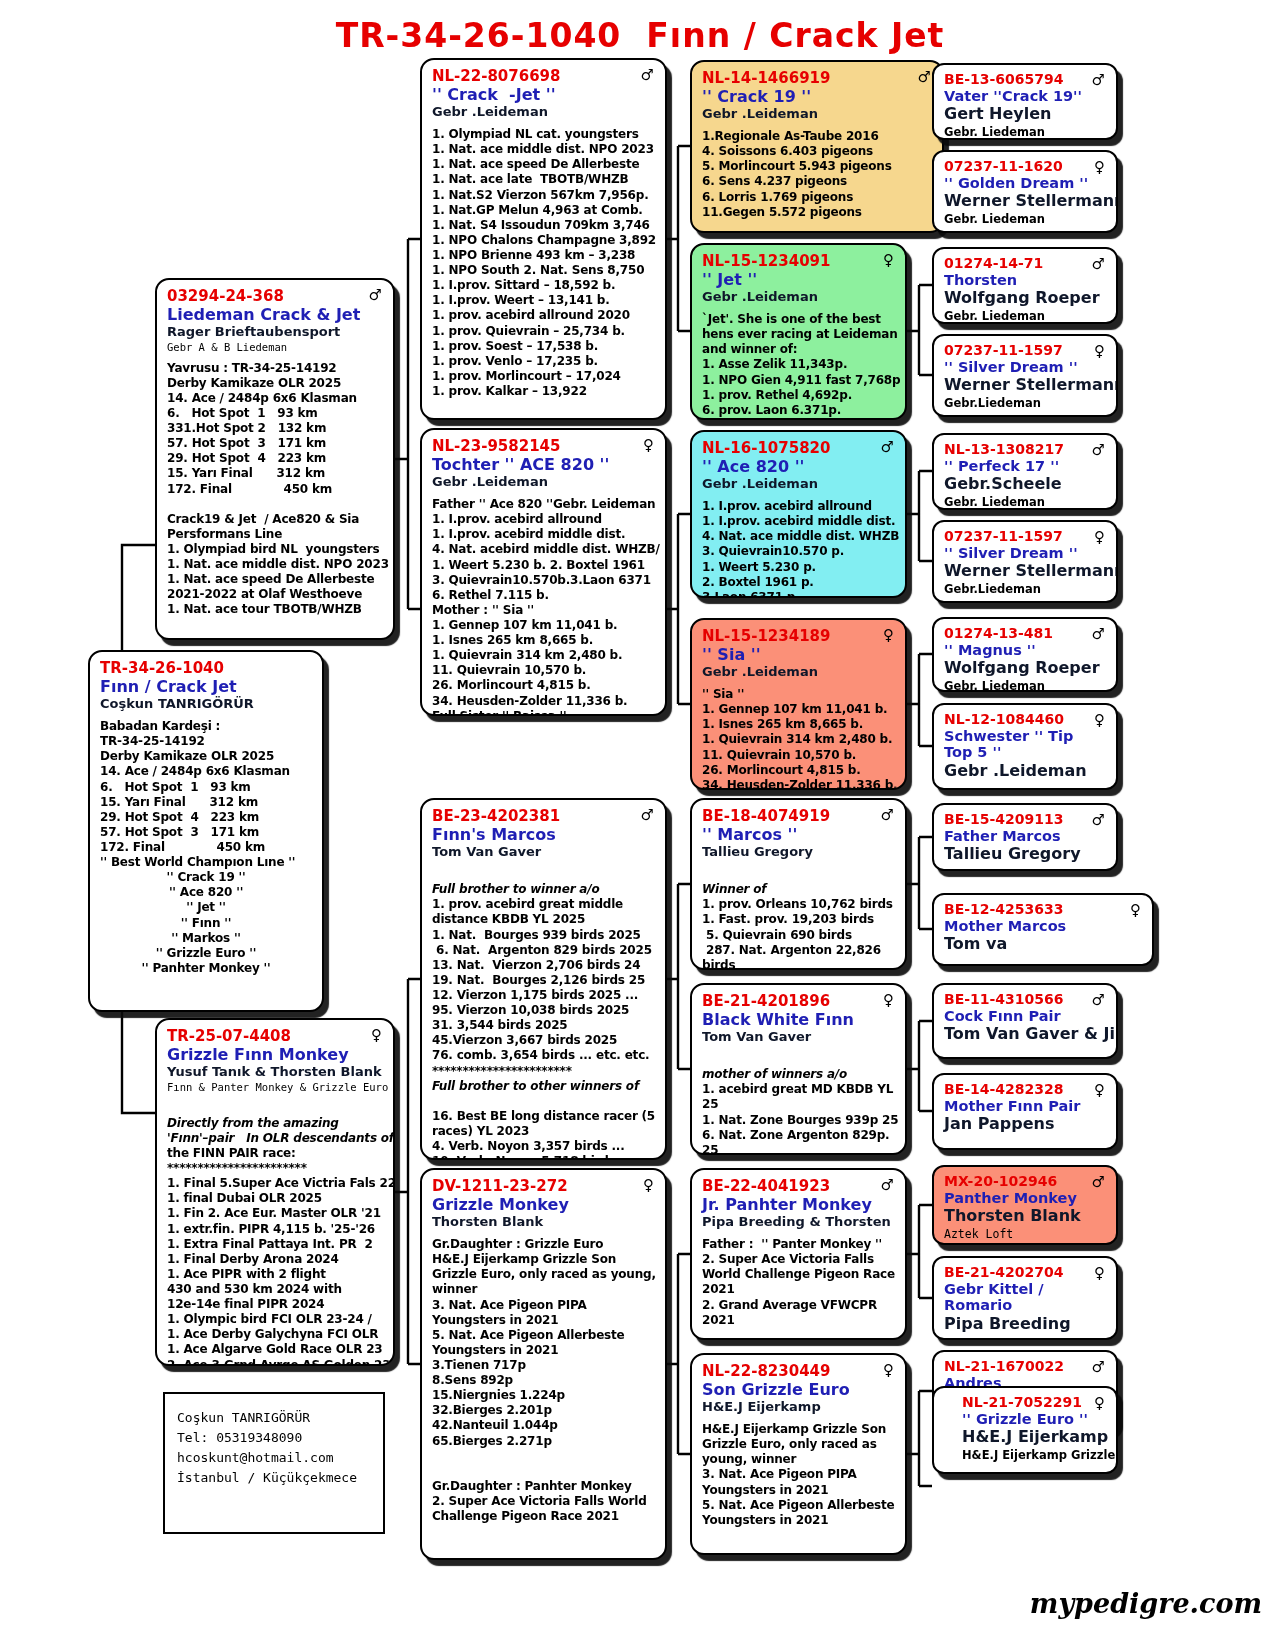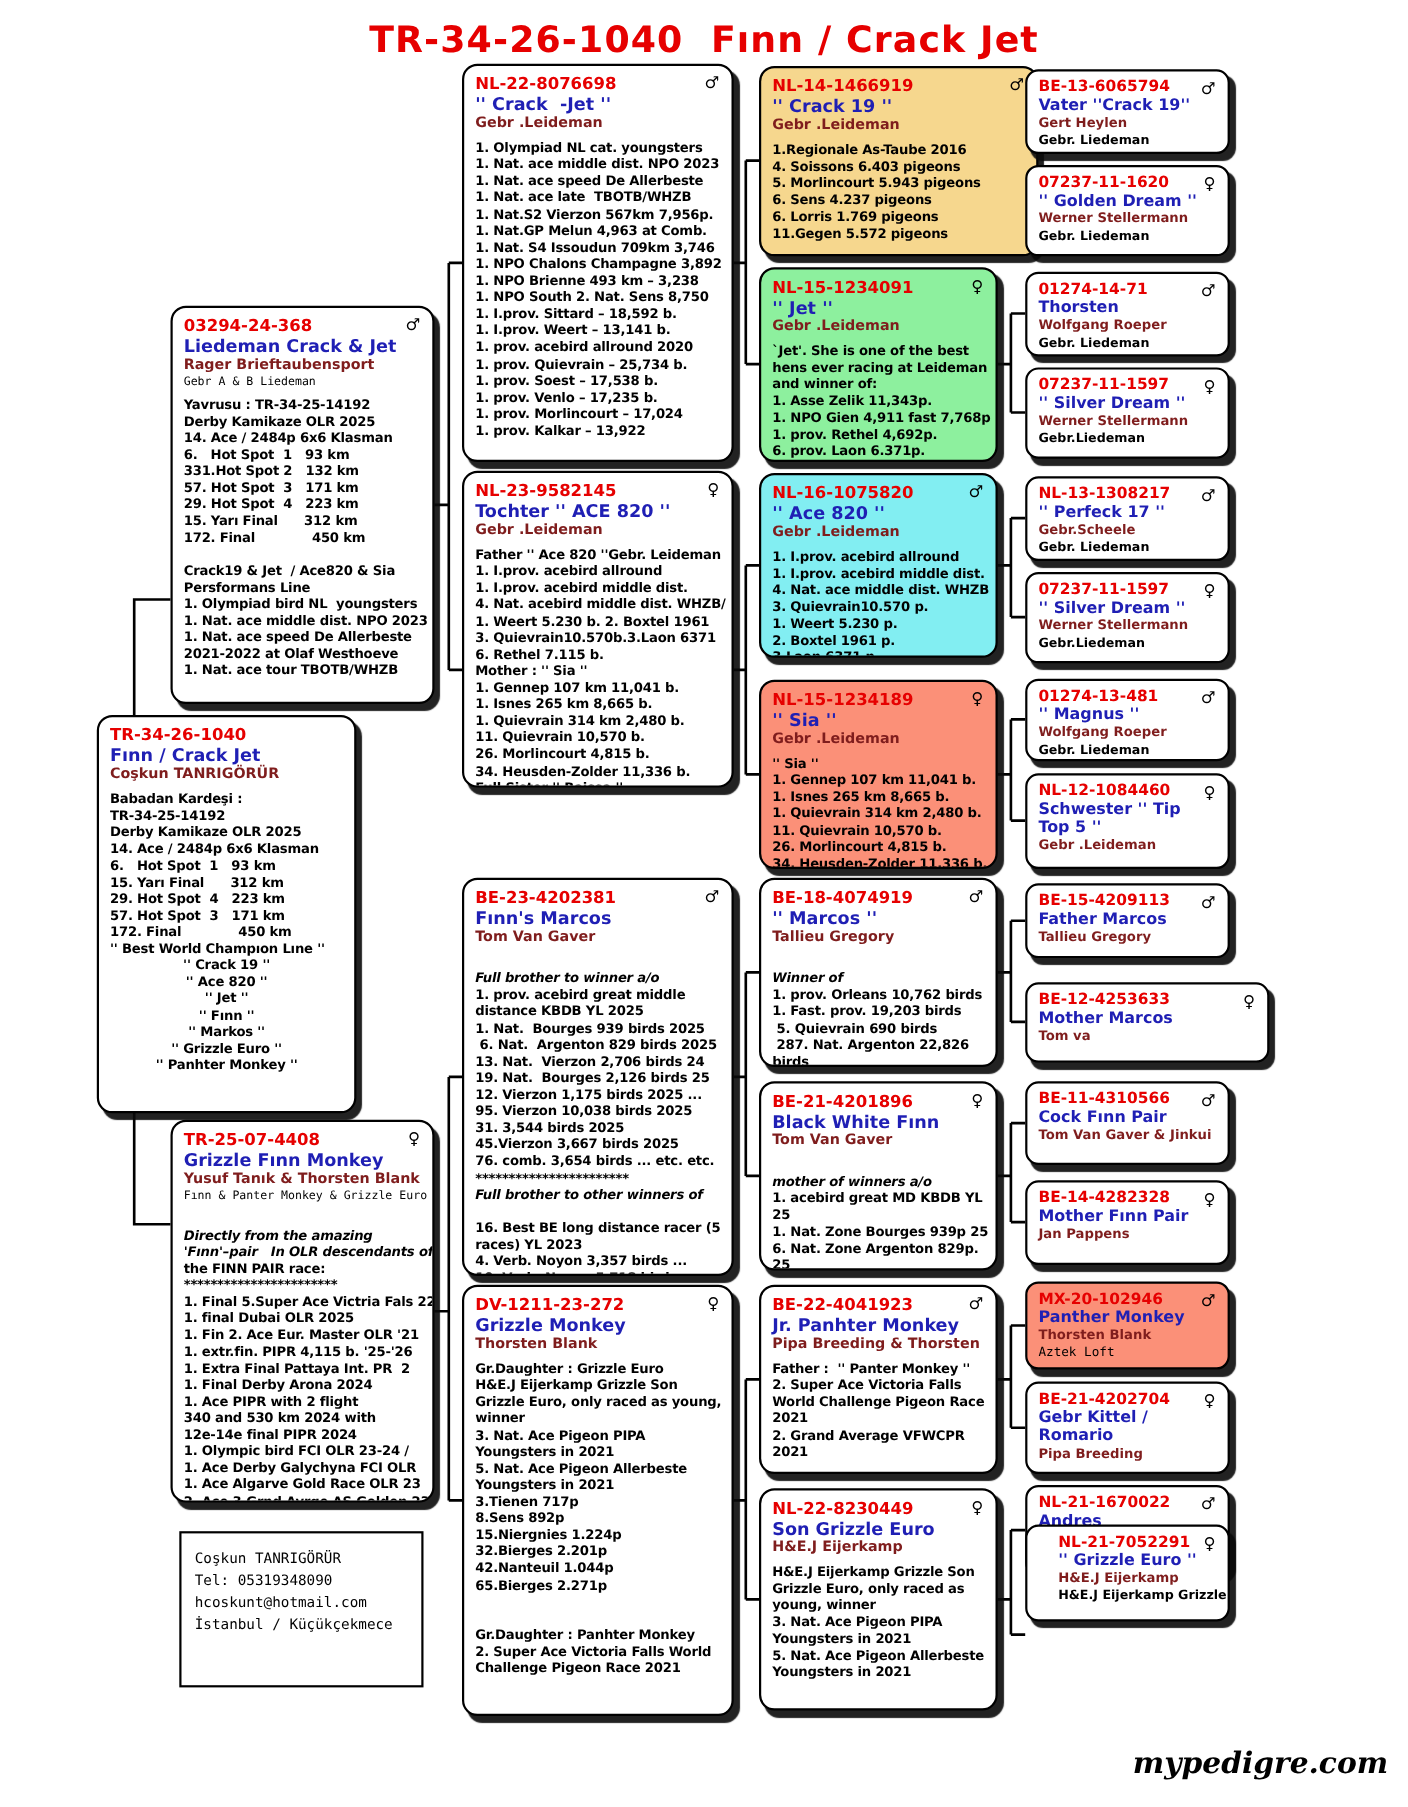--- a/index.html
+++ b/index.html
@@ -16,31 +16,31 @@
   }
   svg.conn { position:absolute; left:0; top:0; pointer-events:none; }
   .pbox {
     position:absolute; background:#ffffff; border:2px solid #000;
     border-radius:14px; box-shadow:5px 6px 1px rgba(10,10,10,0.9);
     padding:7px 10px 4px 10px; overflow:hidden;
   }
   .ring { color:#e60000; font-weight:bold; font-size:15px; white-space:pre; line-height:1.2; }
   .sex { position:absolute; top:6px; right:11px; font-size:15px; font-weight:bold; color:#000; }
   .bname { color:#1f1fb4; font-weight:bold; font-size:16px; white-space:pre; line-height:1.2; }
-  .fancier { color:#7f1d1d; font-weight:bold; font-size:13px; white-space:pre; line-height:1.3; }
+  .fancier { color:#0f172a; font-weight:bold; font-size:13px; white-space:pre; line-height:1.3; }
   .sub { color:#000; font-weight:bold; font-size:11.5px; white-space:pre; line-height:1.3; }
   .sub.mono { font-family:"DejaVu Sans Mono", monospace; font-weight:normal; font-size:10.5px; }
   .bodytxt { margin-top:6px; }
   .bl { color:#000; font-size:12px; font-weight:bold; line-height:1.26; white-space:pre; letter-spacing:-0.2px; }
   .bl.it { font-style:italic; }
   .bl.ct { text-align:center; }
   .small { padding:6px 10px 4px 10px; border-radius:12px; }
   .small .ring { font-size:14px; }
   .small .bname { font-size:14.5px; white-space:normal; line-height:1.15; }
-  .small .fancier { font-size:12px; }
+  .small .fancier { font-size:16px; }
   .small .sub { font-size:11.5px; }
   .contact {
     position:absolute; background:#fff; border:2px solid #000;
     padding:14px 12px; font-family:"DejaVu Sans Mono", monospace;
   }
   .cl { font-size:13px; line-height:1.55; white-space:pre; color:#000; }
   .footer {
     position:absolute; top:1588px; right:18px; color:#000;
     font-family:"DejaVu Serif", serif; font-style:italic; font-weight:bold;
     font-size:27px;
@@ -117,21 +117,21 @@
         <div class="bl it">'Fınn'–pair   In OLR descendants of</div>
         <div class="bl">the FINN PAIR race:</div>
         <div class="bl">***********************</div>
         <div class="bl">1. Final 5.Super Ace Victria Fals 22</div>
         <div class="bl">1. final Dubai OLR 2025</div>
         <div class="bl">1. Fin 2. Ace Eur. Master OLR '21</div>
         <div class="bl">1. extr.fin. PIPR 4,115 b. '25-'26</div>
         <div class="bl">1. Extra Final Pattaya Int. PR  2</div>
         <div class="bl">1. Final Derby Arona 2024</div>
         <div class="bl">1. Ace PIPR with 2 flight</div>
-        <div class="bl">340 and 530 km 2024 with</div>
+        <div class="bl">430 and 530 km 2024 with</div>
         <div class="bl">12e-14e final PIPR 2024</div>
         <div class="bl">1. Olympic bird FCI OLR 23-24 /</div>
         <div class="bl">1. Ace Derby Galychyna FCI OLR</div>
         <div class="bl">1. Ace Algarve Gold Race OLR 23</div>
         <div class="bl">2. Ace 3.Grnd Avrge AS Golden 23</div>
       </div>
     </div>
     <div class="pbox" style="left: 420px; top: 58px; width: 247px; height: 362px;">
       <div class="ring">NL-22-8076698</div>
       <div class="sex">♂</div>

